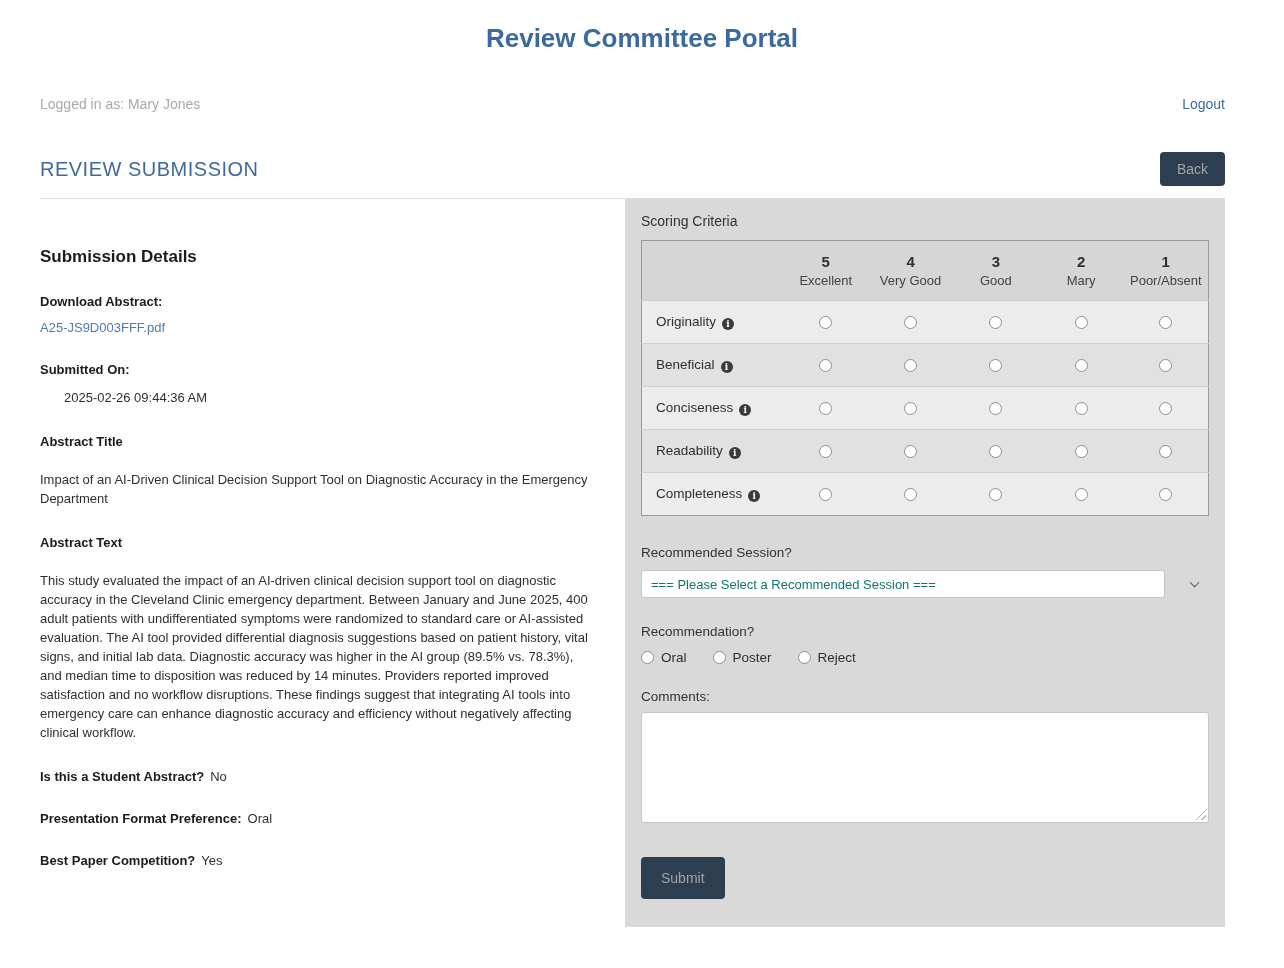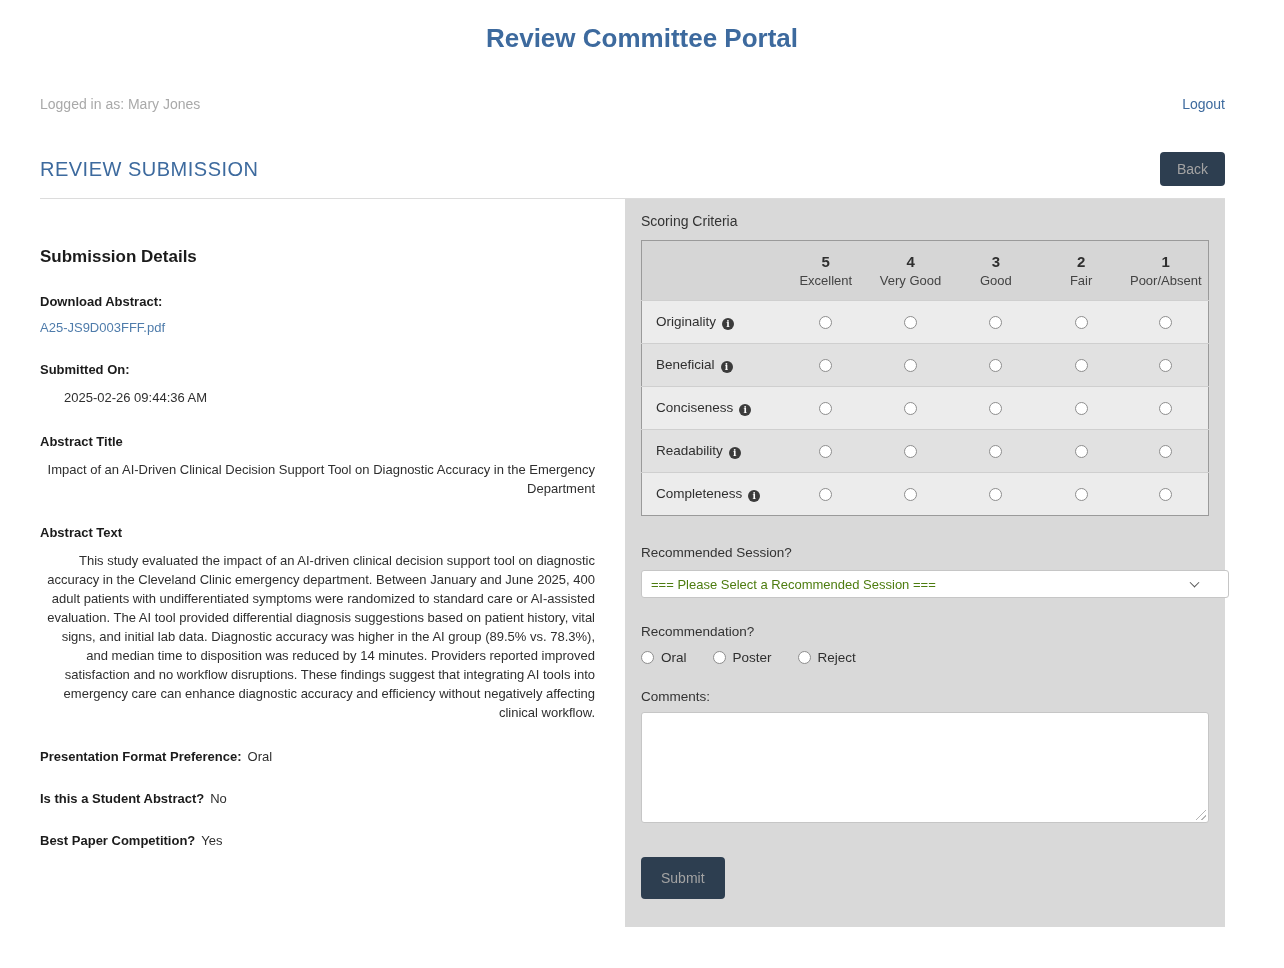--- a/index.html
+++ b/index.html
@@ -56,21 +56,21 @@
   .back-btn { padding: 9px 17px; }
   .content { display: flex; align-items: stretch; margin-top: 0; height: 728px; }
   .left-col { width: 555px; margin-left: 40px; padding-top: 24px; font-size: 13px; }
   .section-title { font-size: 17px; font-weight: 700; color: #1b1b1b; margin-top: 24px; }
   .field-label { font-weight: 700; color: #1b1b1b; font-size: 13px; }
   .group { margin-top: 27px; }
   .pdf-link { display: inline-block; margin-top: 11px; color: var(--link); text-decoration: none; font-size: 13px; cursor: pointer; }
   .kv-row { line-height: 20.5px; }
   .kv-label { display: inline-block; width: 100px; }
   .sub-value { margin-top: 11px; line-height: 19px; margin-left: 24px; }
-  .para { margin-top: 11px; line-height: 19px; text-align: right; }
+  .para { margin-top: 21px; line-height: 19px; }
   .inline-field .value { font-weight: 400; margin-left: 6px; }
   .right-col {
     width: 600px;
     margin-left: 30px;
     background: var(--panel);
     padding: 14px 16px 0 16px;
     height: 100%;
   }
   .scoring-title { font-size: 14px; color: #333; }
   table.score-table {
@@ -113,26 +113,26 @@
     font-family: "DejaVu Serif", serif;
     cursor: pointer;
   }
   .info-icon::after { content: "i"; }
   .q-label { font-size: 13.5px; color: #333; }
   .session-group { margin-top: 29px; }
   .select-wrap { position: relative; margin-top: 10px; }
   select.session-select {
     appearance: none;
     -webkit-appearance: none;
-    width: 588px;
+    width: 524px;
     height: 28px;
     border: 1px solid #c6c6c6;
     border-radius: 3px;
     background: #fff;
-    color: #4d7c0f;
+    color: #0f766e;
     font-size: 13px;
     font-family: "Liberation Sans", sans-serif;
     padding: 0 24px 0 9px;
     cursor: pointer;
   }
   .select-chevron {
     position: absolute;
     right: 11px; top: 50%;
     width: 7px; height: 7px;
     border-right: 1.5px solid #555;
@@ -205,25 +205,25 @@
         <div class="field-label">Abstract Title</div>
         <div class="para">Impact of an AI-Driven Clinical Decision Support Tool on Diagnostic Accuracy in the Emergency Department</div>
       </div>
 
       <div class="group">
         <div class="field-label">Abstract Text</div>
         <div class="para">This study evaluated the impact of an AI-driven clinical decision support tool on diagnostic accuracy in the Cleveland Clinic emergency department. Between January and June 2025, 400 adult patients with undifferentiated symptoms were randomized to standard care or AI-assisted evaluation. The AI tool provided differential diagnosis suggestions based on patient history, vital signs, and initial lab data. Diagnostic accuracy was higher in the AI group (89.5% vs. 78.3%), and median time to disposition was reduced by 14 minutes. Providers reported improved satisfaction and no workflow disruptions. These findings suggest that integrating AI tools into emergency care can enhance diagnostic accuracy and efficiency without negatively affecting clinical workflow.</div>
       </div>
 
       <div class="group inline-field">
+        <span class="field-label">Is this a Student Abstract?</span><span class="value">No</span>
+      </div>
+
+      <div class="group inline-field">
         <span class="field-label">Presentation Format Preference:</span><span class="value">Oral</span>
-      </div>
-
-      <div class="group inline-field">
-        <span class="field-label">Is this a Student Abstract?</span><span class="value">No</span>
       </div>
 
       <div class="group inline-field">
         <span class="field-label">Best Paper Competition?</span><span class="value">Yes</span>
       </div>
     </div>
 
     <div class="right-col">
       <div class="scoring-title">Scoring Criteria</div>
 
@@ -246,21 +246,21 @@
             <th>
               <div class="num">4</div>
               <div class="sub">Very Good</div>
             </th>
             <th>
               <div class="num">3</div>
               <div class="sub">Good</div>
             </th>
             <th>
               <div class="num">2</div>
-              <div class="sub">Fair</div>
+              <div class="sub">Mary</div>
             </th>
             <th>
               <div class="num">1</div>
               <div class="sub">Poor/Absent</div>
             </th>
           </tr>
         </thead>
         <tbody>
           <tr>
             <td class="crit-cell"><span>Originality</span><span class="info-icon"></span></td>

